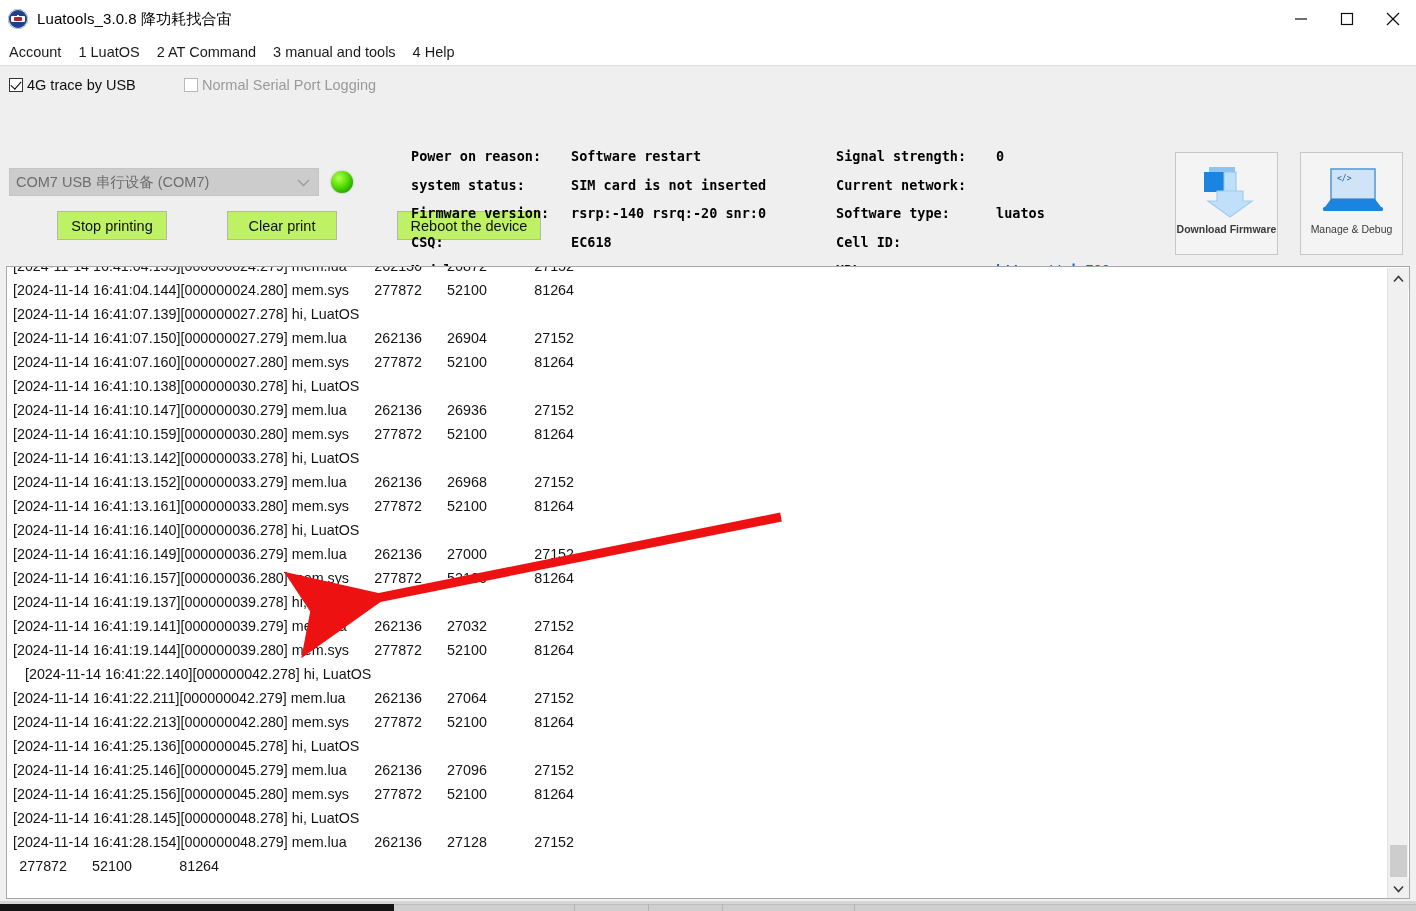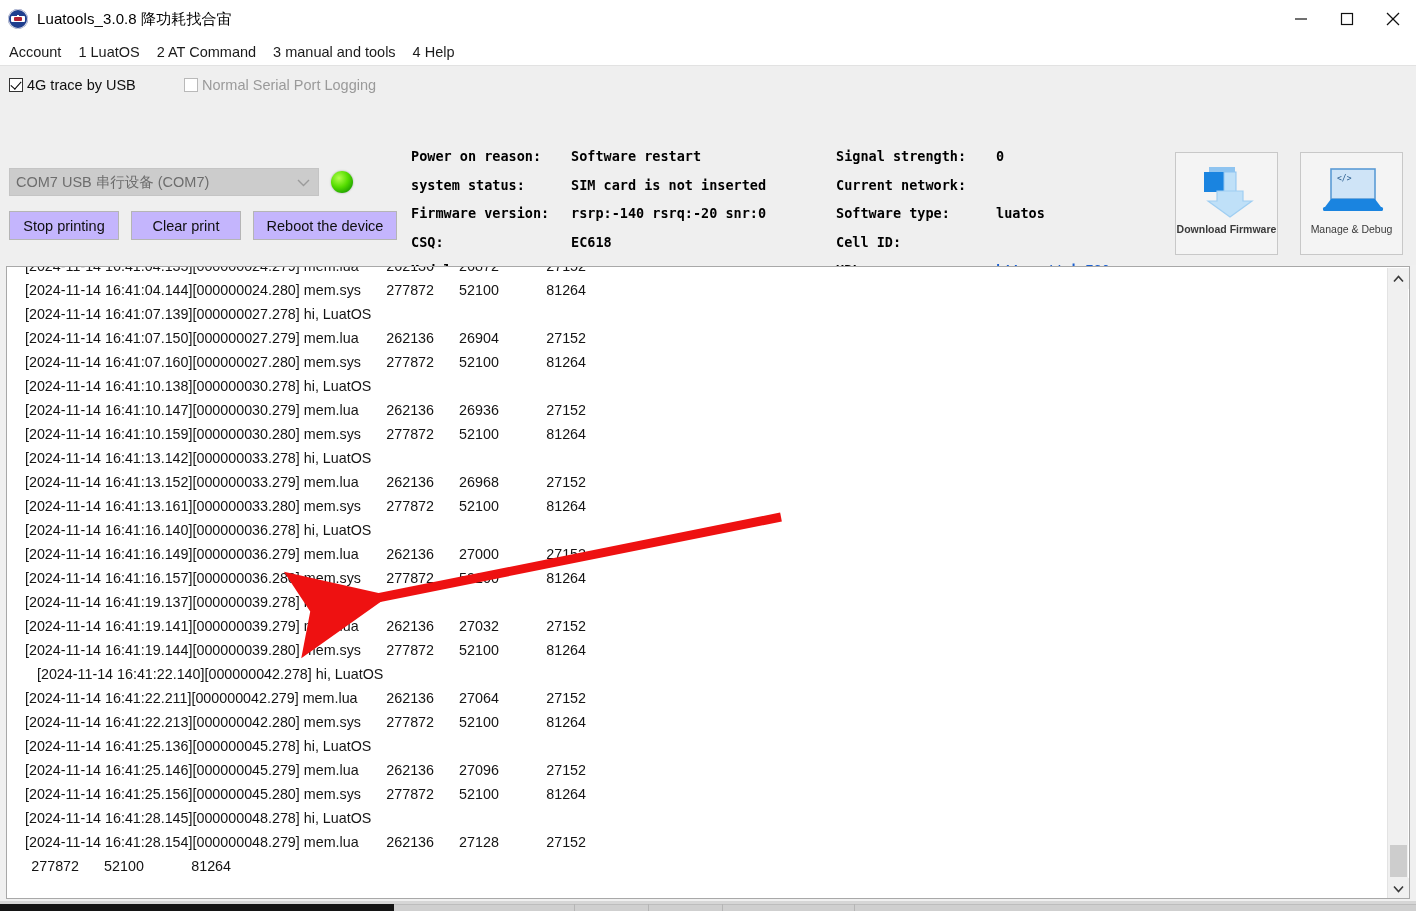--- a/index.html
+++ b/index.html
@@ -163,29 +163,30 @@
     left: 331px; top: 105px;
     width: 22px; height: 22px;
     border-radius: 50%;
     background: radial-gradient(circle at 36% 32%, #b3ff4d 0%, #55dd00 45%, #25a800 75%, #1c8a00 100%);
     box-shadow: 0 0 2px rgba(0,0,0,0.35);
   }
 
   .btnrow { position: absolute; left: 9px; top: 145px; display: flex; }
   .btn {
     height: 29px;
-    background: #c4b5fd;
+    background: #bef264;
     border: 1px solid #b5b5b5;
     font-size: 14.5px;
     color: #101010;
     display: flex; align-items: center; justify-content: center;
     padding: 0 12px;
     margin-right: 12px;
     box-sizing: border-box;
     white-space: nowrap;
+    margin-left: 48px;
   }
 
   
   .info {
     position: absolute;
     font-family: "DejaVu Sans Mono", "Liberation Mono", monospace;
     font-weight: bold;
     font-size: 13.5px;
     color: #000000;
     white-space: nowrap;
@@ -248,21 +249,20 @@
     width: 1404px; height: 633px;
     background: #ffffff;
     border: 1px solid #a8a8a8;
     box-sizing: border-box;
     overflow: hidden;
   }
   .loglist {
     position: absolute;
     left: 0; top: -13px;
     width: 1380px;
-    padding-left: 12px;
   }
   .logline {
     height: 24px;
     line-height: 24px;
     font-size: 14.3px;
     color: #141414;
     white-space: nowrap;
     padding-left: 6px;
     display: flex;
   }

